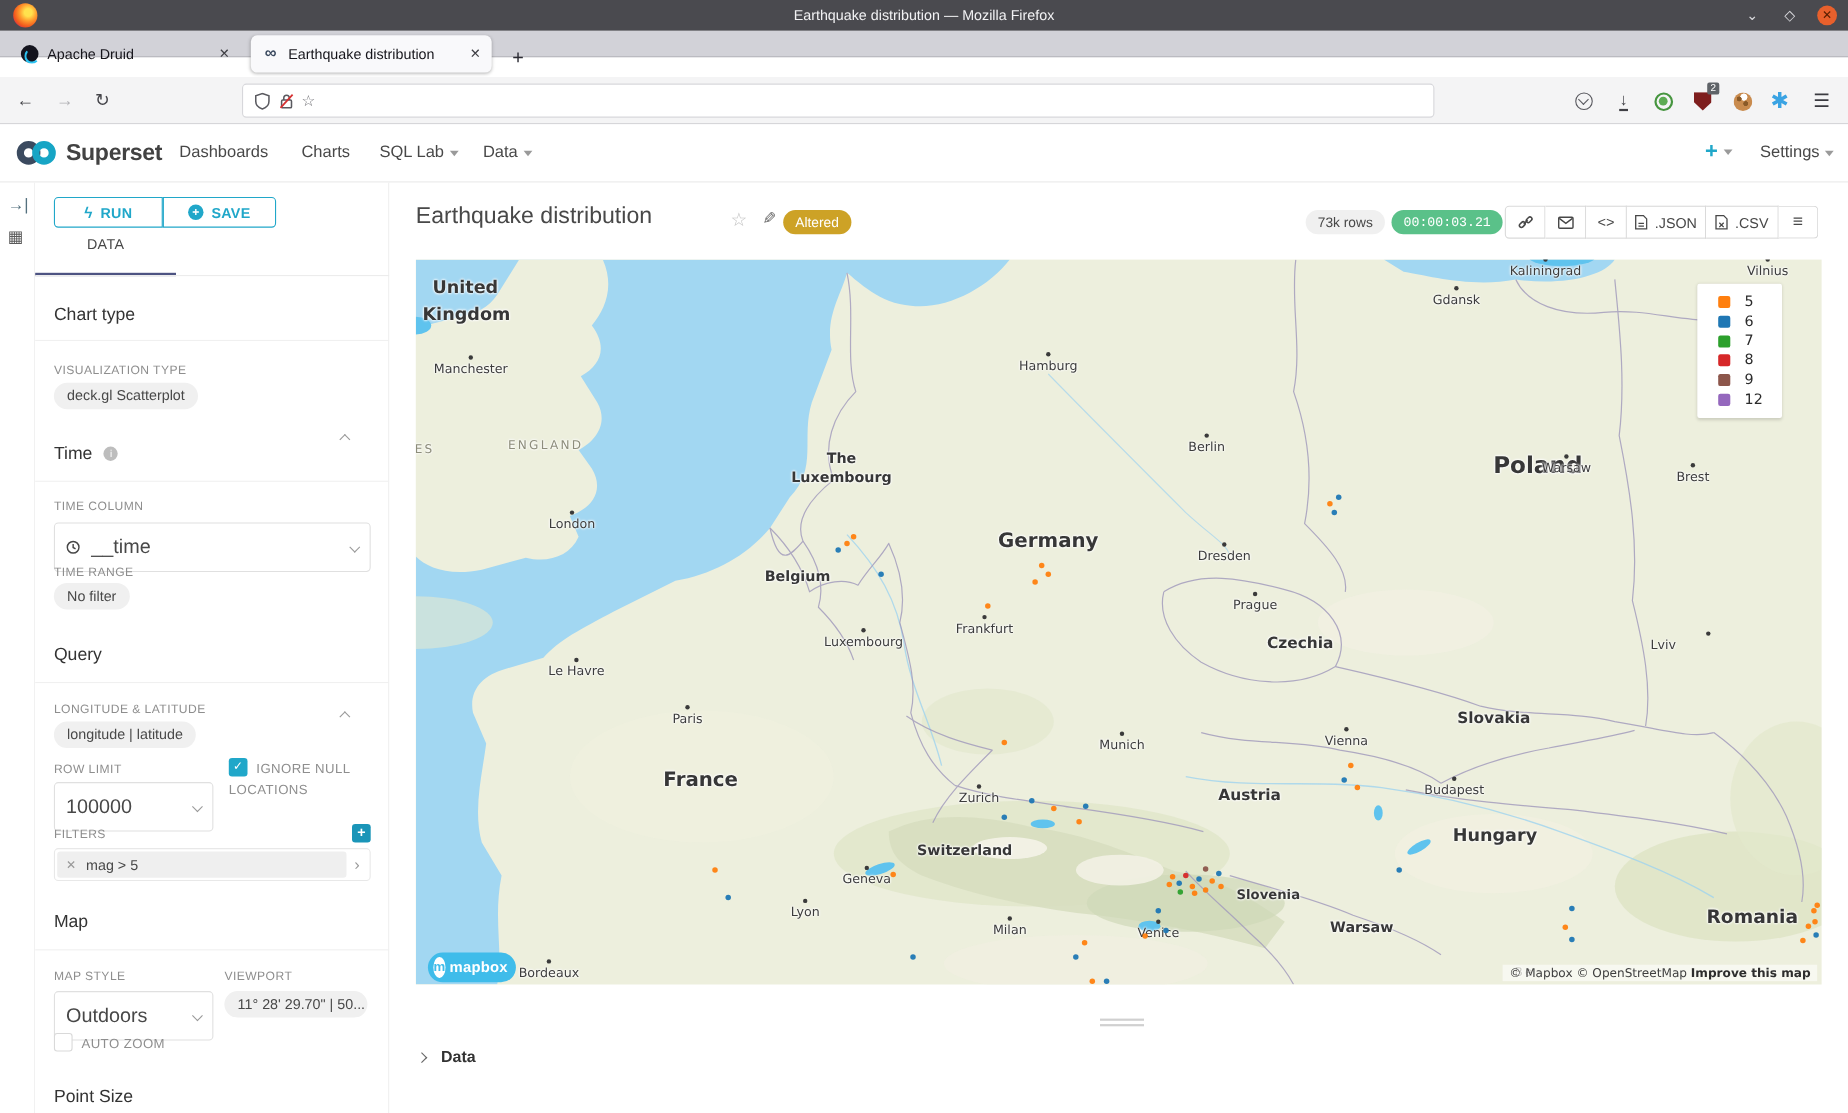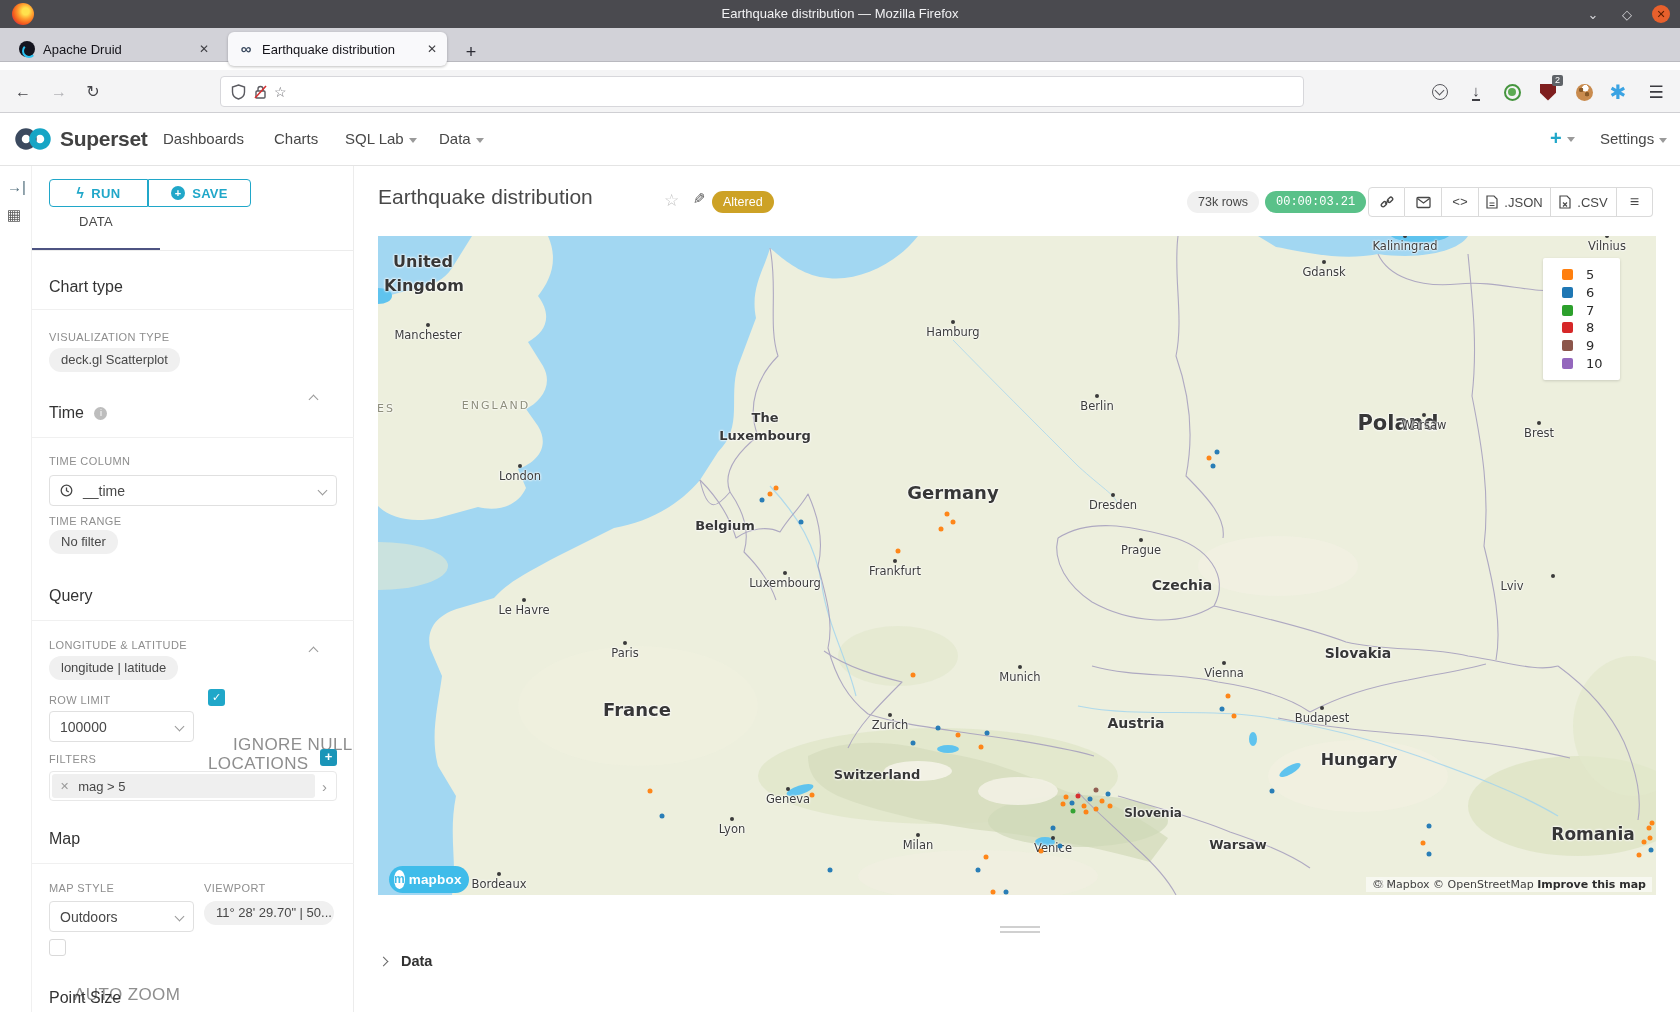--- a/index.html
+++ b/index.html
@@ -11,21 +11,21 @@
   .titlebar { position:absolute; left:0; top:0; width:1680px; height:28px; background:#4a4a4f; }
   .ff-logo { position:absolute; left:12px; top:3px; width:22px; height:22px; border-radius:50%;
     background:radial-gradient(circle at 62% 38%, #ffe14d 0 18%, #ff9c2e 40%, #f35b1c 65%, #b5007f 100%); }
   .win-title { position:absolute; left:0; right:0; top:0; height:28px; line-height:28px; text-align:center;
     color:#f2f2f4; font-size:13px; }
   .winctl { position:absolute; top:4px; height:20px; display:flex; gap:16px; right:10px; align-items:center; }
   .winctl .glyph { color:#d8d8dc; font-size:13px; width:18px; text-align:center; }
   .close-btn { width:18px; height:18px; border-radius:50%; background:#e8602c; color:#5a1e00; font-size:11px;
     line-height:18px; text-align:center; font-weight:bold; }
 
-  .tabstrip { position:absolute; left:0; top:28px; width:1680px; height:34px; background:#d2d2d8; border-bottom:1px solid #b9b9bf; }
+  .tabstrip { position:absolute; left:0; top:28px; width:1680px; height:24px; background:#d2d2d8; border-bottom:1px solid #b9b9bf; }
   .tab { position:absolute; top:4px; height:34px; border-radius:6px; display:flex; align-items:center; padding:0 10px; }
   .tab.inactive { left:9px; width:210px; }
   .tab.active { left:228px; width:219px; background:#f9f9fb; box-shadow:0 1px 3px rgba(0,0,0,.25); }
   .tab .favicon { width:16px; height:16px; margin-right:8px; flex:0 0 auto; }
   .druid-fav { border-radius:50%; background:#14141e; position:relative; }
   .druid-fav::after { content:""; position:absolute; left:3px; top:3px; width:10px; height:10px; border-radius:50%;
     border:2px solid #2cc3f2; border-right-color:transparent; border-top-color:transparent; }
   .sset-fav { color:#3b4a5f; font-weight:bold; font-size:15px; line-height:16px; text-align:center; }
   .tab .tlabel { font-size:13px; color:#15141a; white-space:nowrap; overflow:hidden; flex:1; }
   .tab .tclose { color:#3f3f44; font-size:12px; margin-left:8px; }
@@ -88,27 +88,27 @@
   .sechead { position:absolute; left:17px; width:288px; font-size:16px; color:#333; }
   .chev { display:inline-block; width:7px; height:7px; border-right:1.6px solid #999; border-bottom:1.6px solid #999; }
   .chev.up { transform:rotate(-135deg); }
   .chev.down { transform:rotate(45deg); }
   .chev.right { transform:rotate(-45deg); }
   .sec-chev { position:absolute; right:20px; }
   .divline { position:absolute; left:0; width:322px; height:1px; background:#f0f0f0; }
   .ctl-label { position:absolute; font-size:11px; color:#8e8e8e; letter-spacing:.4px; }
   .pill { position:absolute; background:#f0f0f0; border-radius:12px; font-size:13px; color:#484848;
     padding:0 12px; height:24px; line-height:24px; white-space:nowrap; }
-  .select { position:absolute; background:#fff; border:1px solid #e0e0e0; border-radius:4px; height:31px;
-    display:flex; align-items:center; padding:0 10px; font-size:14px; color:#484848; }
+  .select { position:absolute; background:#fff; border:1px solid #e0e0e0; border-radius:4px; height:45px;
+    display:flex; align-items:center; padding:0 10px; font-size:18px; color:#484848; }
   .select .sel-caret { margin-left:auto; }
   .checkbox { position:absolute; width:17px; height:17px; border-radius:3px; }
   .checkbox.checked { background:#20a7c9; color:#fff; font-size:11px; text-align:center; line-height:17px; }
   .checkbox.empty { background:#fff; border:1px solid #d9d9d9; }
-  .cb-label { position:absolute; font-size:17px; color:#8e8e8e; letter-spacing:.4px;margin-top:43px; }
+  .cb-label { position:absolute; font-size:12px; color:#8e8e8e; letter-spacing:.4px; }
   .addbtn { position:absolute; width:17px; height:17px; background:#1a95b8; border-radius:3px; color:#fff;
     font-size:13px; line-height:16px; text-align:center; font-weight:bold; }
   .filterbox { position:absolute; left:17px; width:288px; height:30px; border:1px solid #e8e8e8; border-radius:4px;
     background:#fff; display:flex; align-items:center; padding:2px; }
   .filterpill { flex:1; background:#efefef; border-radius:3px; height:24px; display:flex; align-items:center;
     font-size:13px; color:#484848; padding:0 8px; }
   .filterpill .fx { color:#9a9a9a; font-size:11px; margin-right:9px; }
   .fchev { color:#9a9a9a; font-size:15px; padding:0 7px; }
 
   
@@ -573,21 +573,21 @@
             <div class="lrow">
               <span class="lswatch" style="background: rgb(214, 39, 40);"></span>
               <span class="lval">8</span>
             </div>
             <div class="lrow">
               <span class="lswatch" style="background: rgb(140, 86, 75);"></span>
               <span class="lval">9</span>
             </div>
             <div class="lrow">
               <span class="lswatch" style="background: rgb(148, 103, 189);"></span>
-              <span class="lval">10</span>
+              <span class="lval">12</span>
             </div>
           </div>
         </div>
 
       <div class="mblogo">
         <span class="mbcirc">m</span>
         <span class="mbword">mapbox</span>
       </div>
       <div class="attrib">
         <span>© Mapbox</span>

